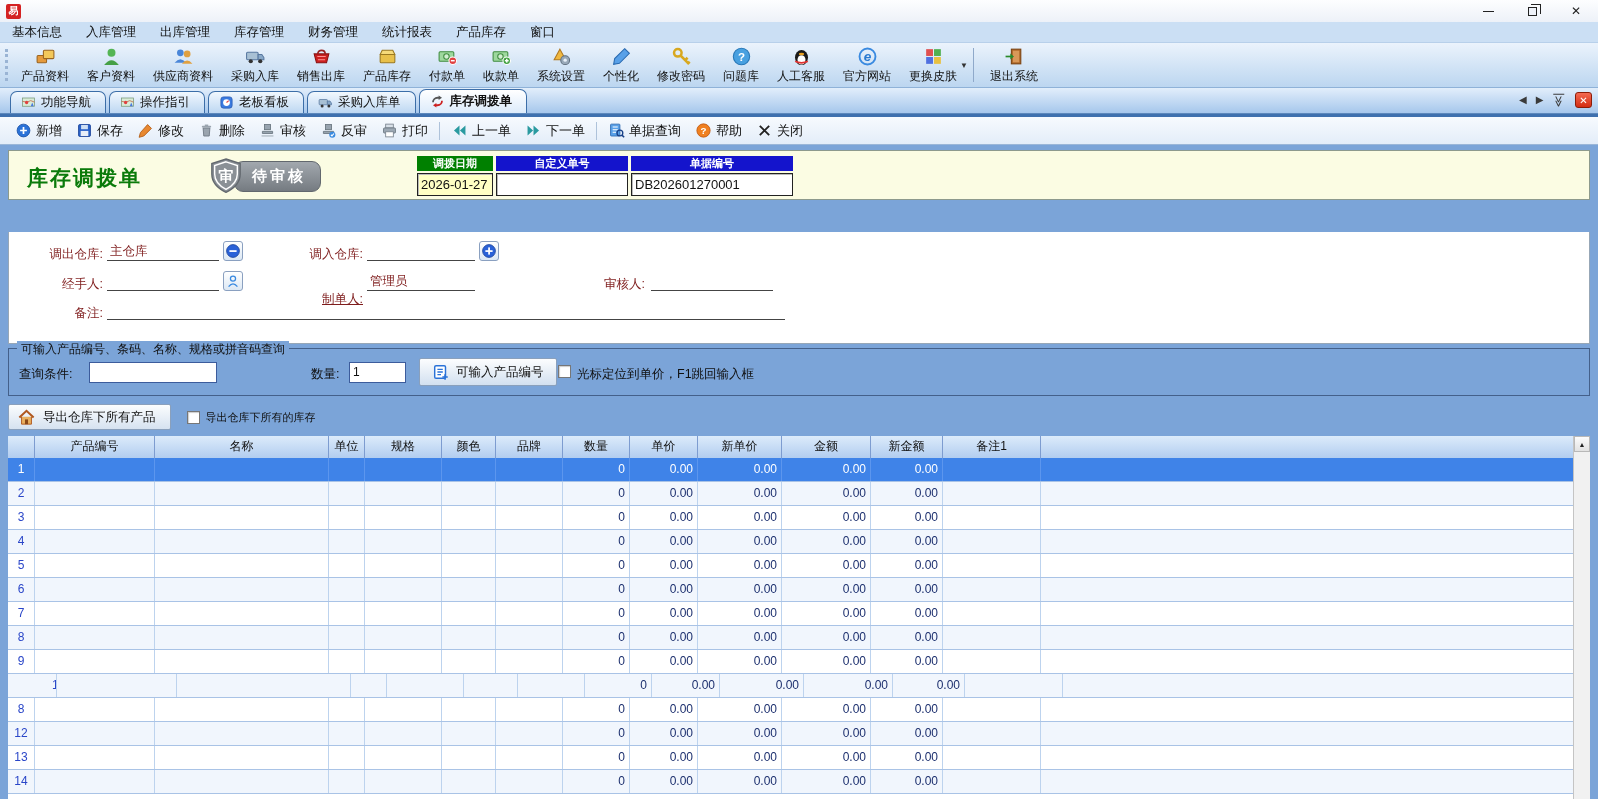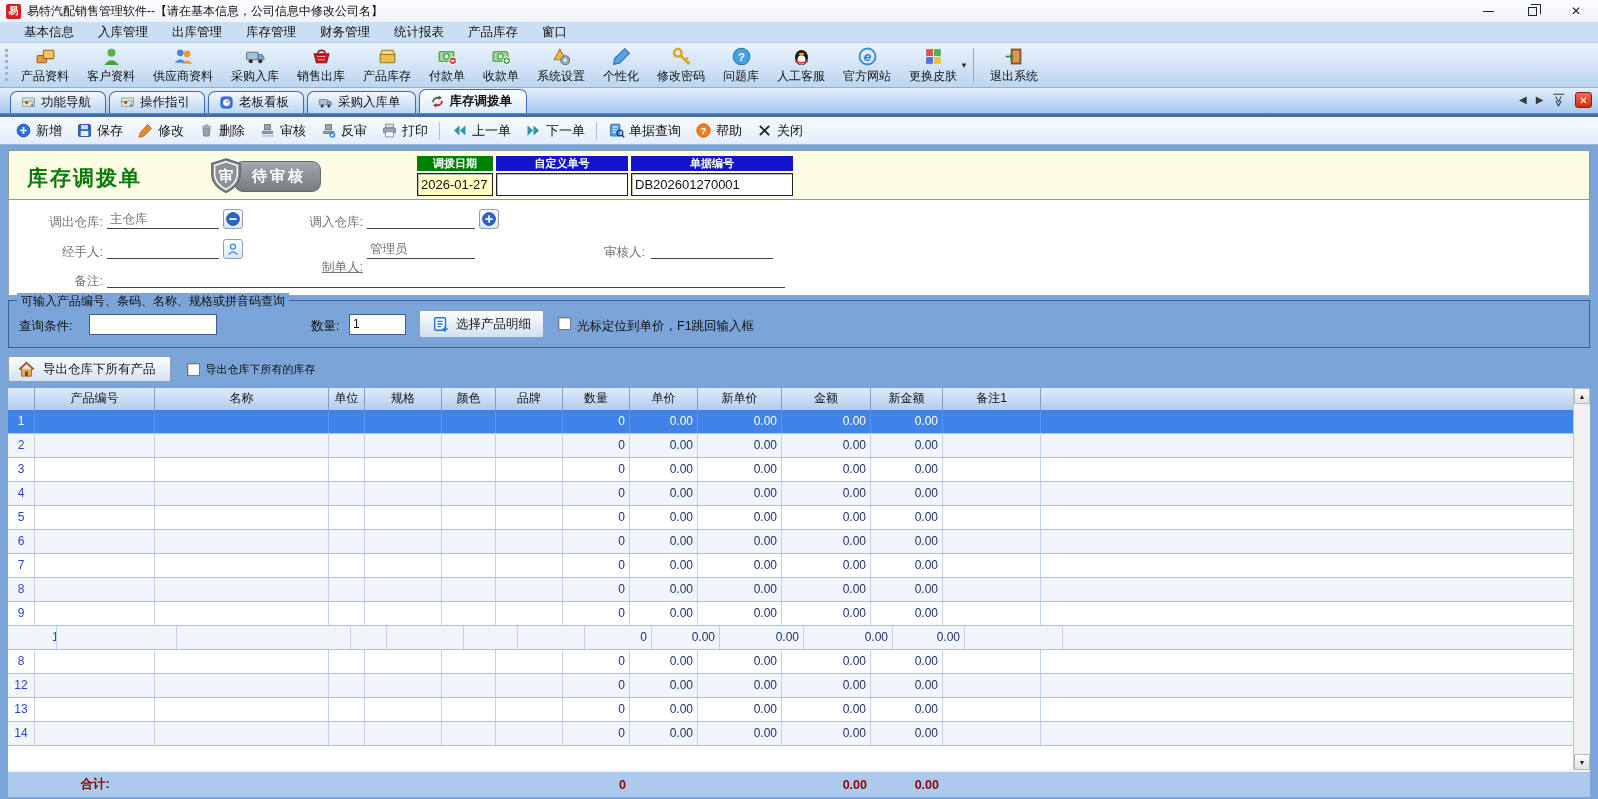--- a/index.html
+++ b/index.html
@@ -9,21 +9,21 @@
   
   .titlebar { height:22px; background:linear-gradient(#fdfeff,#edf1f8); display:flex; align-items:center; padding-left:6px; gap:6px; font-size:12px; color:#111; flex:0 0 auto; }
   .app-icon { width:15px; height:15px; background:#d42222; border-radius:2px; color:#fff; font-size:10px; font-weight:bold; display:flex; align-items:center; justify-content:center; }
   .win-controls { margin-left:auto; display:flex; height:100%; }
   .win-btn { width:44px; display:flex; align-items:center; justify-content:center; color:#222; font-size:12px; }
   .glyph-min { display:inline-block; width:11px; border-bottom:1.5px solid #222; height:1px; }
   .glyph-restore { display:inline-block; width:9px; height:9px; border:1.2px solid #222; position:relative; background:#edf1f8; }
   .glyph-restore::before { content:""; position:absolute; left:2px; top:-4px; width:9px; height:9px; border:1.2px solid #222; border-bottom:none; border-left:none; }
 
   
-  .menubar { height:20px; background:#cbdff4; display:flex; align-items:center; padding-left:12px; font-size:12.5px; flex:0 0 auto; }
+  .menubar { height:20px; background:#cbdff4; display:flex; align-items:center; padding-left:0; font-size:12.5px; flex:0 0 auto; }
   .menu-item { padding:0 12px; line-height:20px; color:#111; cursor:default; }
 
   
   .toolbar { height:46px; background:linear-gradient(#ebf3fc,#bcd6f0); border-top:1px solid #b8d0ea; border-bottom:1px solid #8fb2d8; display:flex; align-items:stretch; padding-left:12px; position:relative; flex:0 0 auto; }
   .toolbar::before { content:""; position:absolute; left:5px; top:6px; bottom:6px; width:3px; border-left:3px dotted #9ab4d4; }
   .tb-item { display:flex; flex-direction:column; align-items:center; justify-content:center; gap:1px; padding:2px 9px; font-size:12px; color:#111; position:relative; cursor:default; }
   .tb-item svg { width:21px; height:21px; }
   .tb-sep { width:1px; background:#8fa9ca; margin:5px 7px; }
   .dd-arrow { position:absolute; right:-2px; top:50%; transform:translateY(-50%); font-size:8px; color:#333; }
 
@@ -51,21 +51,21 @@
   .status-badge { position:absolute; left:200px; top:6px; display:flex; align-items:center; }
   .status-badge svg { width:34px; height:38px; position:relative; z-index:2; }
   .badge-label { margin-left:-9px; background:linear-gradient(#a2a8ae,#757b81); color:#fff; font-size:15px; font-weight:bold; letter-spacing:3px; padding:5px 14px 5px 17px; border-radius:9px; border:1px solid #62686e; }
   .doc-field-grid { position:absolute; left:408px; top:5px; display:flex; gap:3px; }
   .doc-field { display:flex; flex-direction:column; gap:2px; }
   .doc-field-header { height:15px; font-size:11px; font-weight:bold; color:#fff; background:#1414cc; text-align:center; line-height:15px; }
   .doc-field-header.green { background:#008000; }
   .doc-field-value { height:23px; background:#fff; border:1px solid #222; font-size:13px; color:#111; padding:0 3px; line-height:21px; box-shadow:inset 1px 1px 0 #bbb; }
   .doc-field-value.yellow { background:#ffffc4; }
 
-  .form-panel { height:96px; background:#fff; border:1px solid #97a7b7; border-top:none; position:relative; font-size:12.5px; color:#737373; }
+  .form-panel { height:112px; background:#fff; border:1px solid #97a7b7; border-top:none; position:relative; font-size:12.5px; color:#7f1d1d;margin-top:32px; }
   .f-label { position:absolute; text-align:right; }
   .f-line { position:absolute; height:18px; border-bottom:1px solid #444; padding:0 3px; font-size:12.5px; }
   .mini-btn { position:absolute; width:20px; height:20px; border:1px solid #8aa0c0; border-radius:3px; background:linear-gradient(#ffffff,#dce8f4); display:flex; align-items:center; justify-content:center; }
   .mini-btn svg { width:16px; height:16px; }
 
   .query-group { margin-top:4px; height:48px; border:1px solid #44608a; position:relative; font-size:12.5px; color:#101010; }
   .qg-legend { position:absolute; top:-8px; left:8px; background:#7ba4d8; padding:0 4px; font-size:12px; }
   .q-input { position:absolute; background:#fff; border:1px solid #3c5c9c; height:21px; font-size:12px; padding:0 3px; line-height:19px; color:#111; }
   .sel-btn { position:absolute; left:410px; top:9px; height:28px; padding:0 12px; display:flex; align-items:center; gap:6px; background:linear-gradient(#fcfdfe,#d2e0f0); border:1px solid #8aa0bc; border-radius:2px; font-size:12.5px; }
   .sel-btn svg { width:18px; height:18px; }
@@ -99,21 +99,20 @@
   .s-cell.center { text-align:center; }
   .s-cell.right { text-align:right; }
 </style>
 </head>
 <body>
 
 <div class="app">
 
   <div class="titlebar">
     <span class="app-icon">易</span>
-    <span>易特汽配销售管理软件--【请在基本信息，公司信息中修改公司名】</span>
     <div class="win-controls">
       <span class="win-btn">
           <span class="glyph-min"></span>
         </span>
       <span class="win-btn">
           <span class="glyph-restore"></span>
         </span>
       <span class="win-btn">
           <span>✕</span>
         </span>
@@ -482,21 +481,21 @@
       <span style="position:absolute;left:10px;top:17px;">查询条件:</span>
       <span class="q-input" style="left:80px;top:13px;width:128px;"></span>
       <span style="position:absolute;left:302px;top:17px;">数量:</span>
       <span class="q-input" style="left:340px;top:13px;width:57px;">1</span>
       <span class="sel-btn">
         <svg viewBox="0 0 20 20">
             <rect x="3" y="3" width="12" height="14" rx="1.5" fill="#fff" stroke="#2a72d8" stroke-width="1.6"></rect>
             <path d="M6 7h6M6 10h6M6 13h4" stroke="#2a72d8" stroke-width="1.4"></path>
             <path d="M14.5 12.5v6M11.5 15.5h6" stroke="#2a72d8" stroke-width="1.8"></path>
           </svg>
-        <span>选择产品明细</span>
+        <span>可输入产品编号</span>
       </span>
       <span class="checkbox" style="left:549px;top:16px;"></span>
       <span style="position:absolute;left:568px;top:17px;">光标定位到单价，F1跳回输入框</span>
     </div>
 
     <div class="export-row">
       <span class="export-btn">
         <svg viewBox="0 0 20 20">
             <path d="M2.5 10L10 3l7.5 7" fill="none" stroke="#b05820" stroke-width="2.2"></path>
             <path d="M4.8 9.2V17h10.4V9.2" fill="#e8b060" stroke="#b05820"></path>

